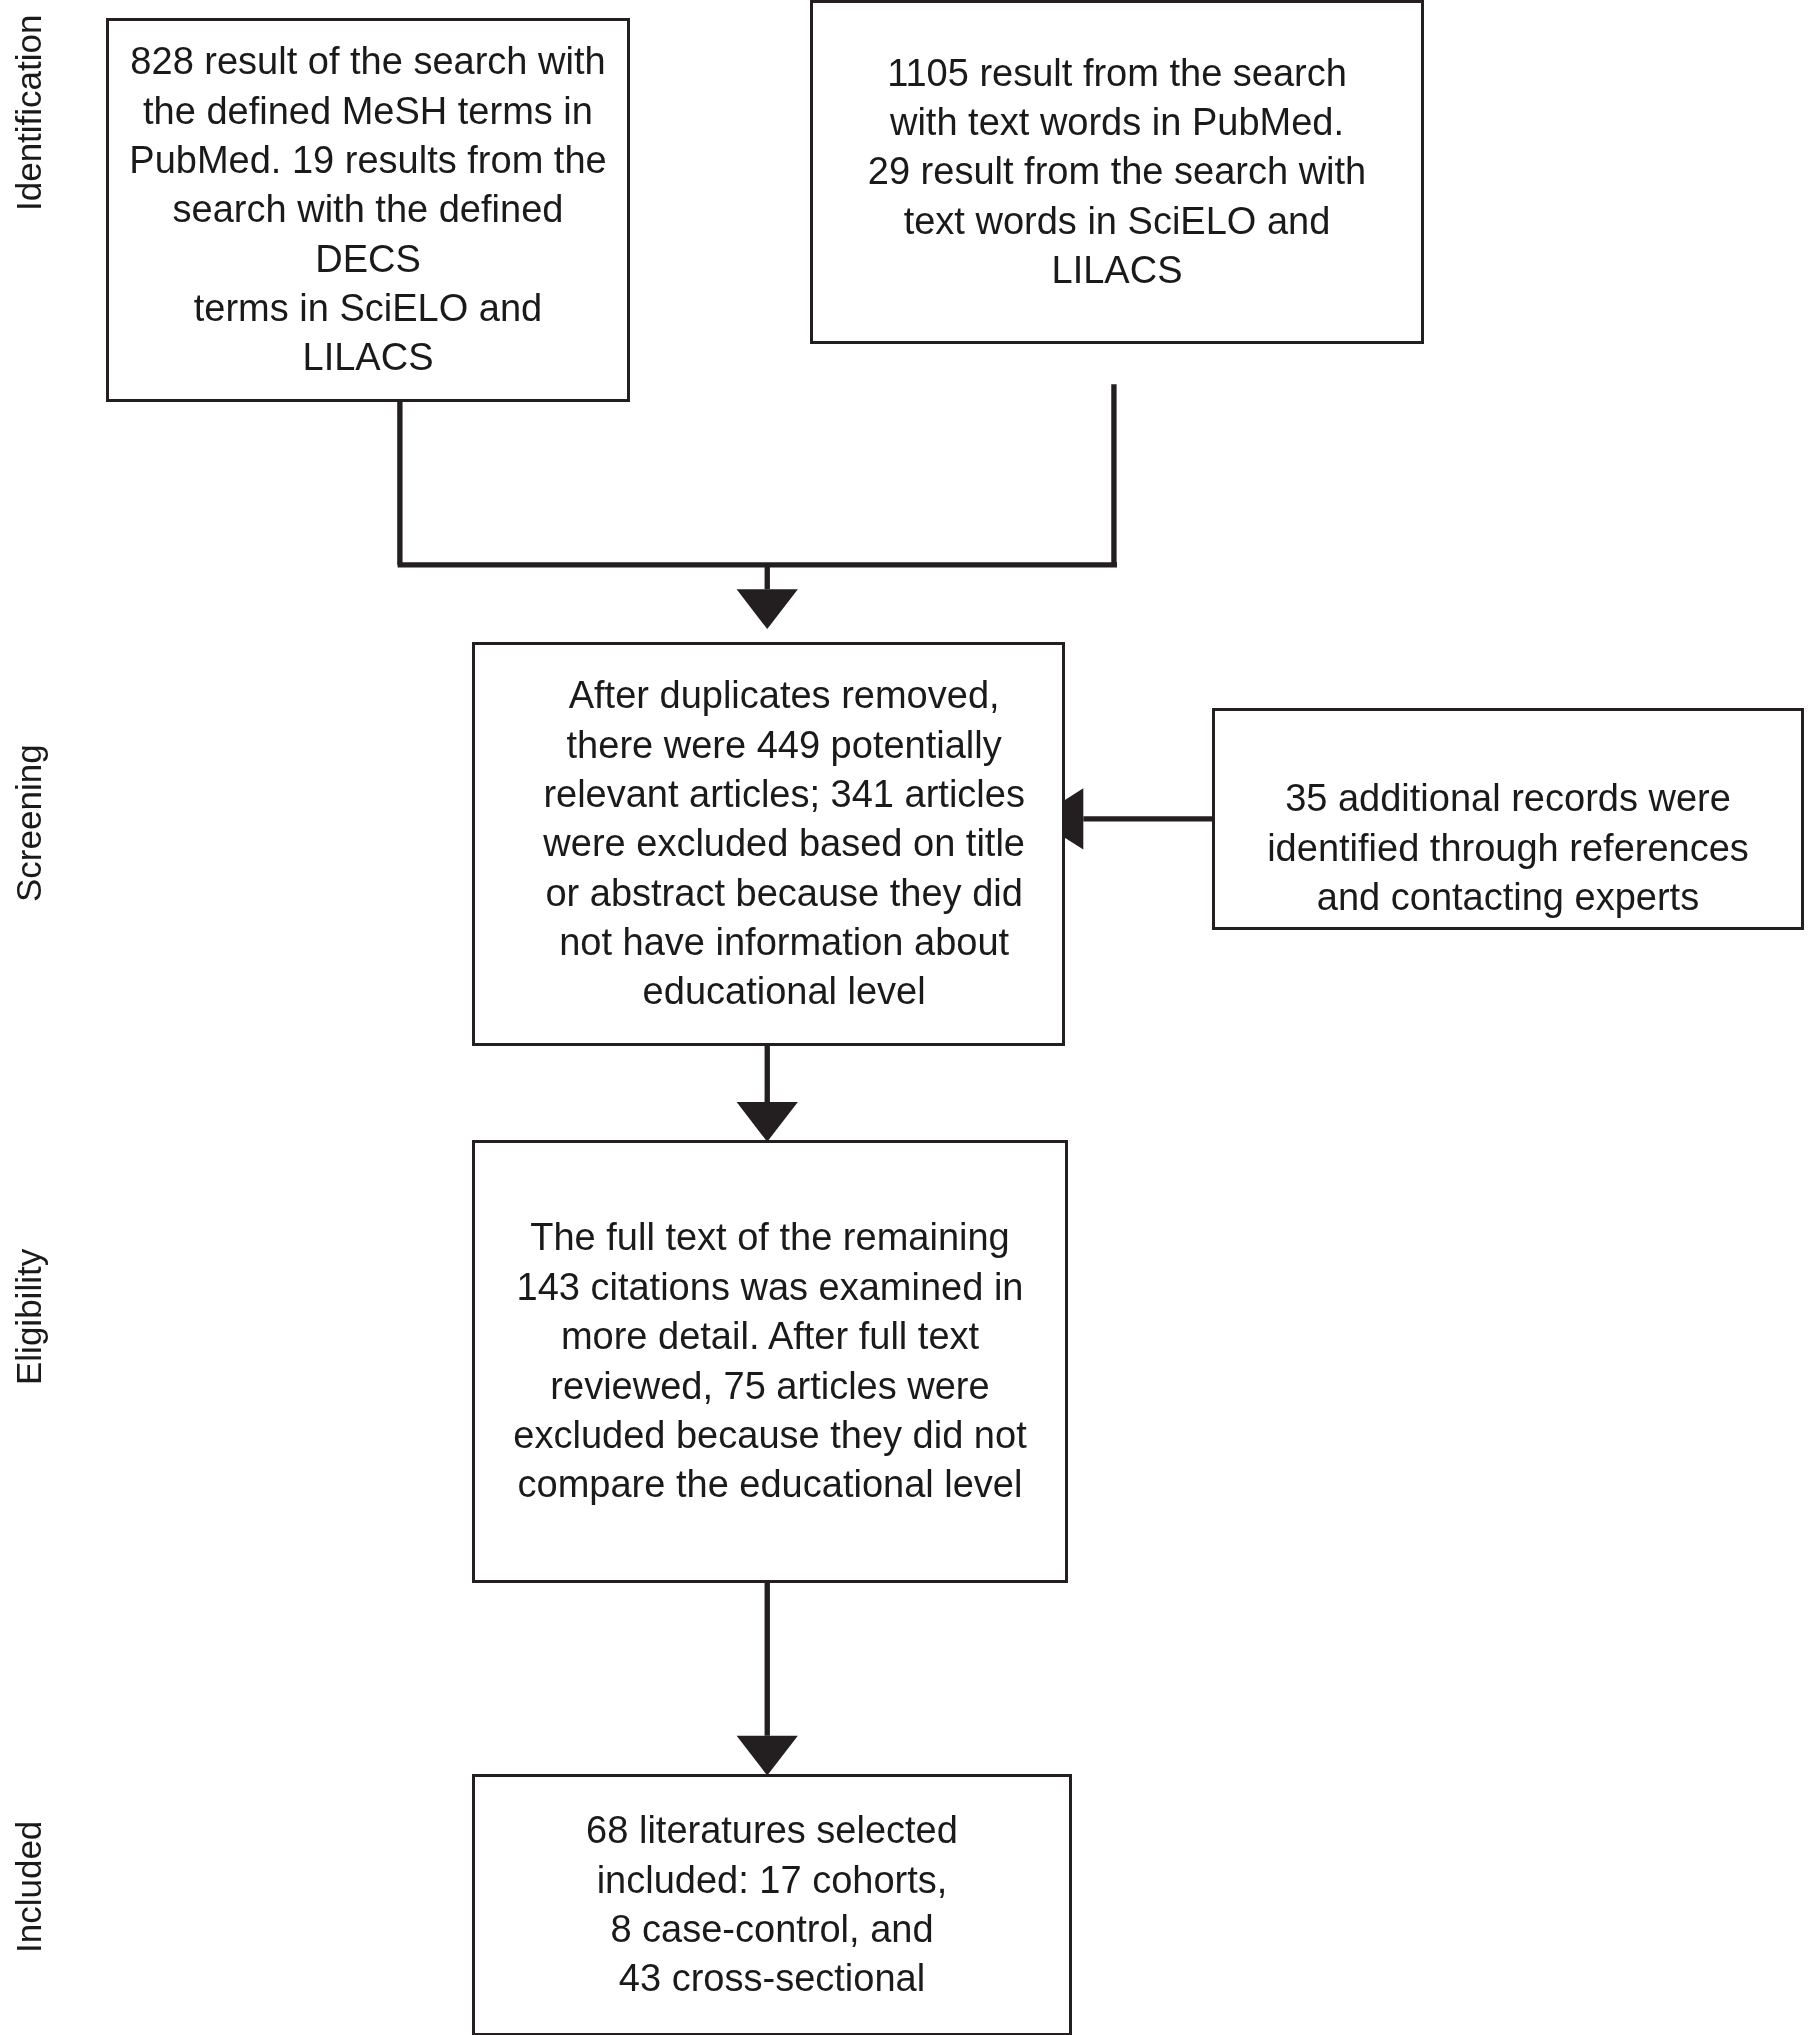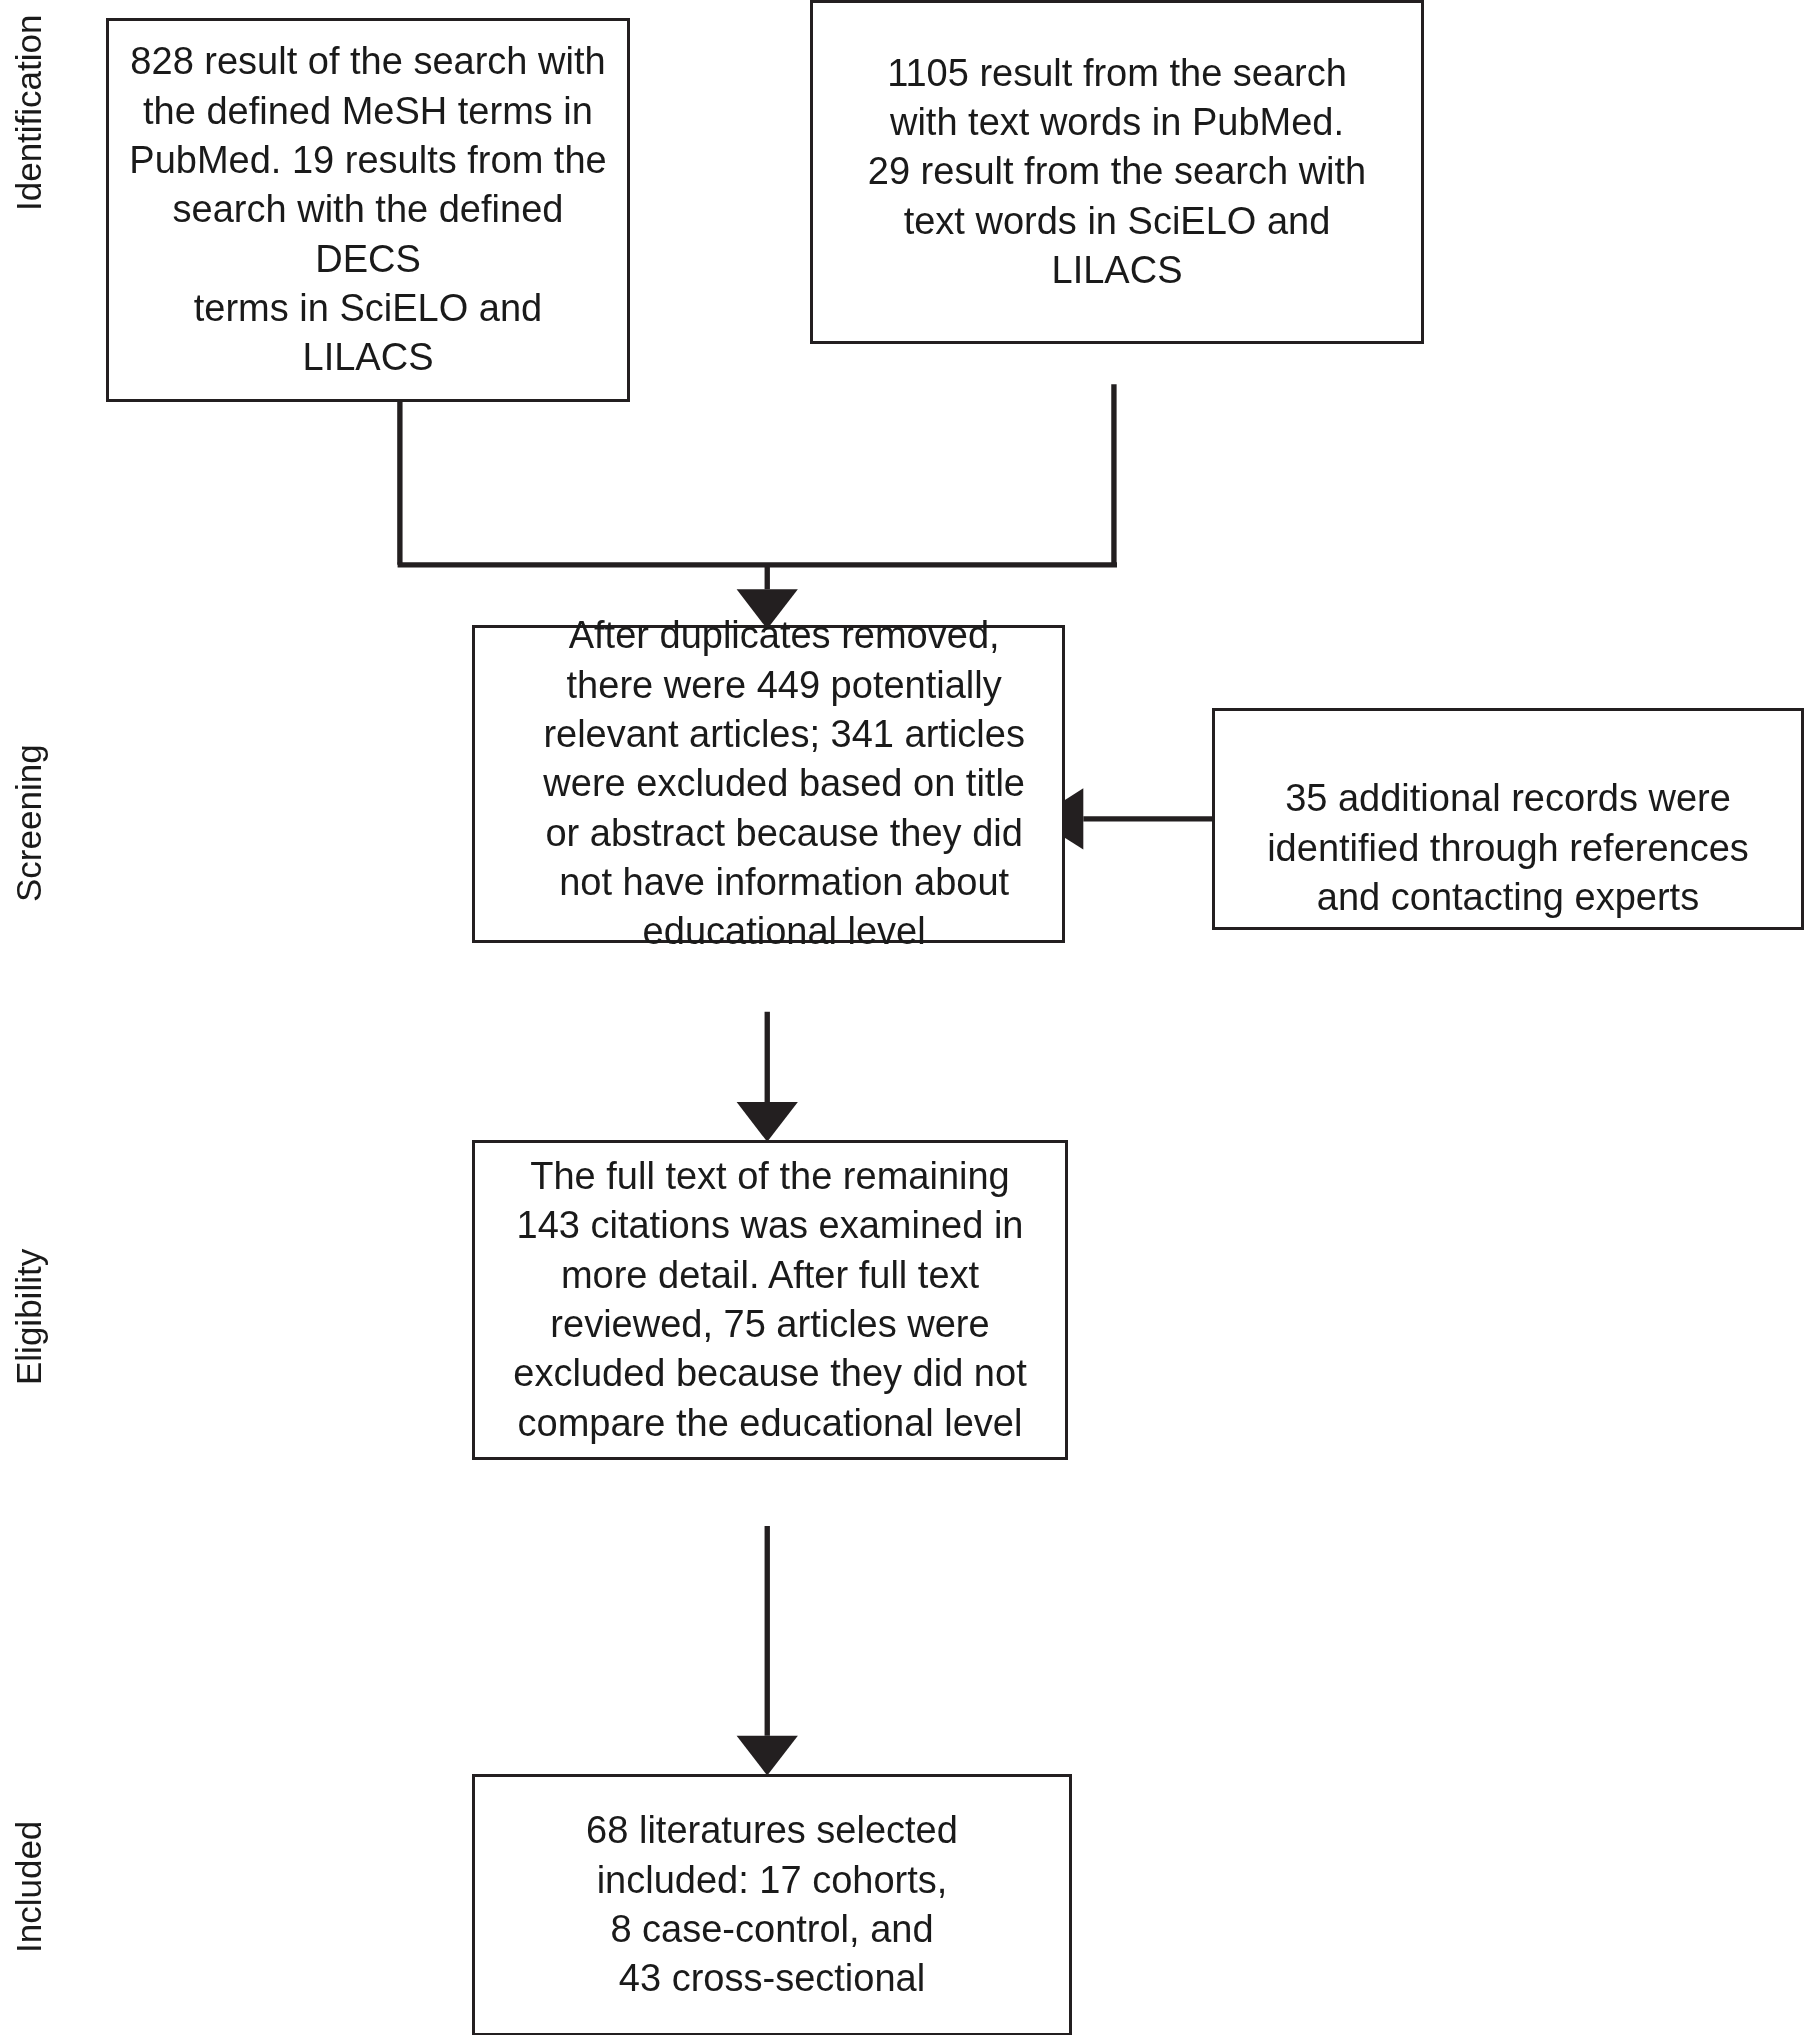--- a/index.html
+++ b/index.html
@@ -102,37 +102,37 @@
   </div>
 
   <div class="flow-box" style="left:810px; top:0px; width:614px; height:344px;">
     <span class="box-text">1105 result from the search
 with text words in PubMed.
 29 result from the search with
 text words in SciELO and
 LILACS</span>
   </div>
 
-  <div class="flow-box" style="left:472px; top:625px; width:593px; height:318px;padding-left:42px;">
+  <div class="flow-box" style="left:472px; top:642px; width:593px; height:404px;padding-left:42px;">
     <span class="box-text">After duplicates removed,
 there were 449 potentially
 relevant articles; 341 articles
 were excluded based on title
 or abstract because they did
 not have information about
 educational level</span>
   </div>
 
   <div class="flow-box" style="left:1212px; top:708px; width:592px; height:222px;align-items:flex-end;">
     <span class="box-text">35 additional records were
 identified through references
 and contacting experts</span>
   </div>
 
-  <div class="flow-box" style="left:472px; top:1140px; width:596px; height:320px;">
+  <div class="flow-box" style="left:472px; top:1140px; width:596px; height:443px;">
     <span class="box-text">The full text of the remaining
 143 citations was examined in
 more detail. After full text
 reviewed, 75 articles were
 excluded because they did not
 compare the educational level</span>
   </div>
 
   <div class="flow-box" style="left:472px; top:1774px; width:600px; height:262px;">
     <span class="box-text">68 literatures selected

